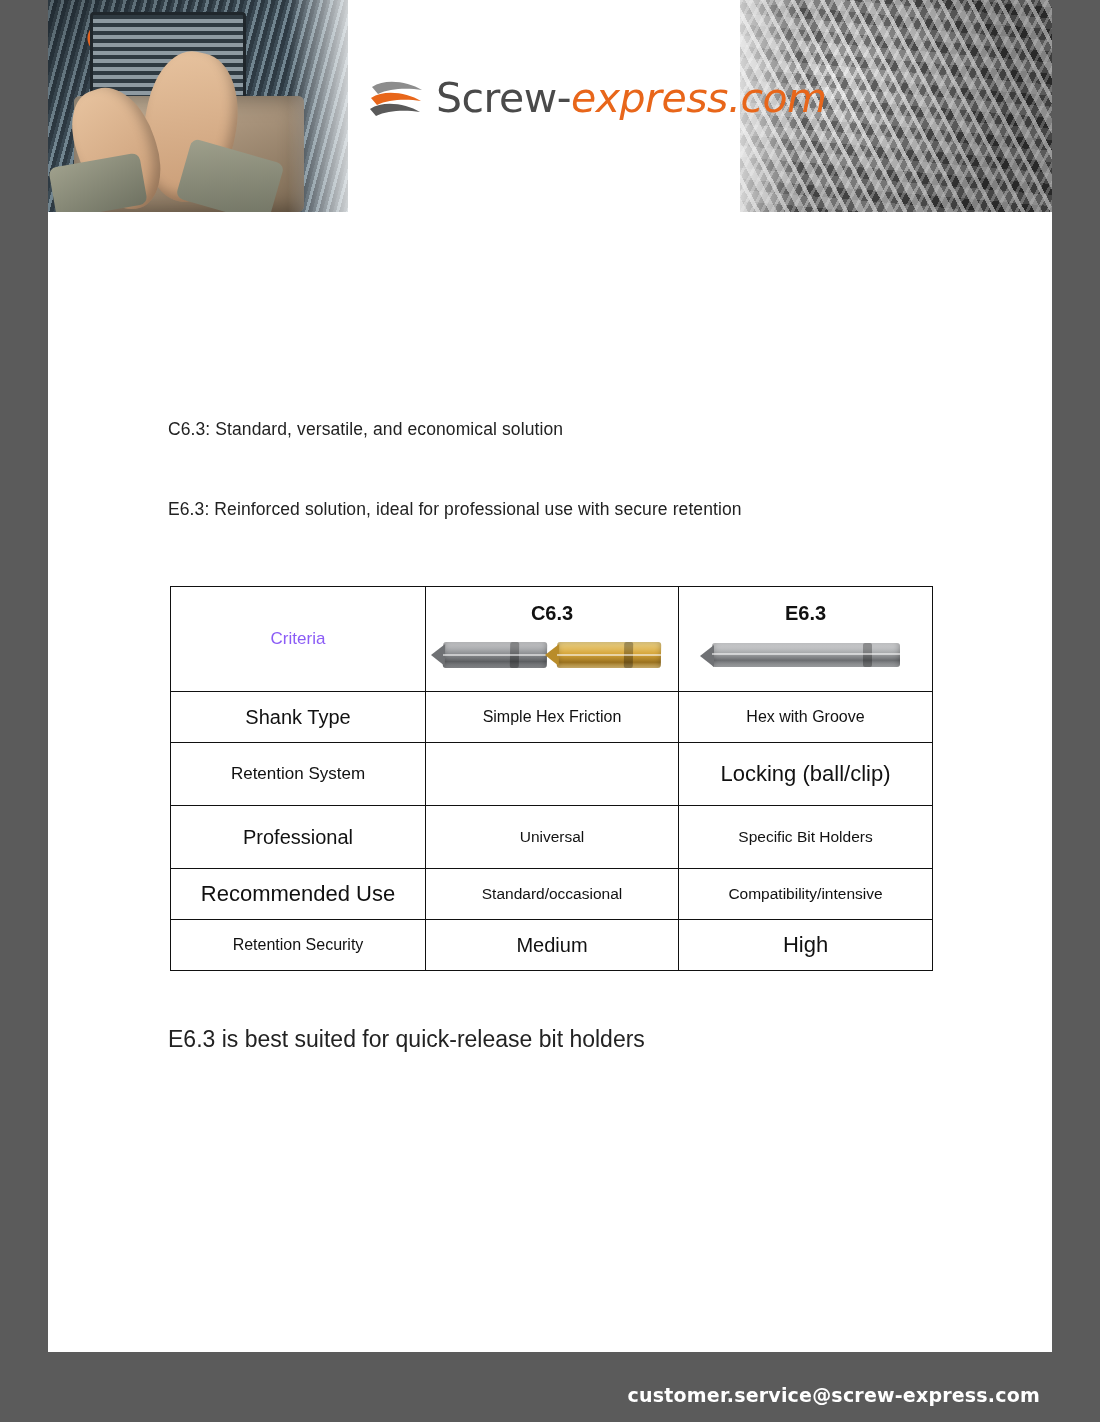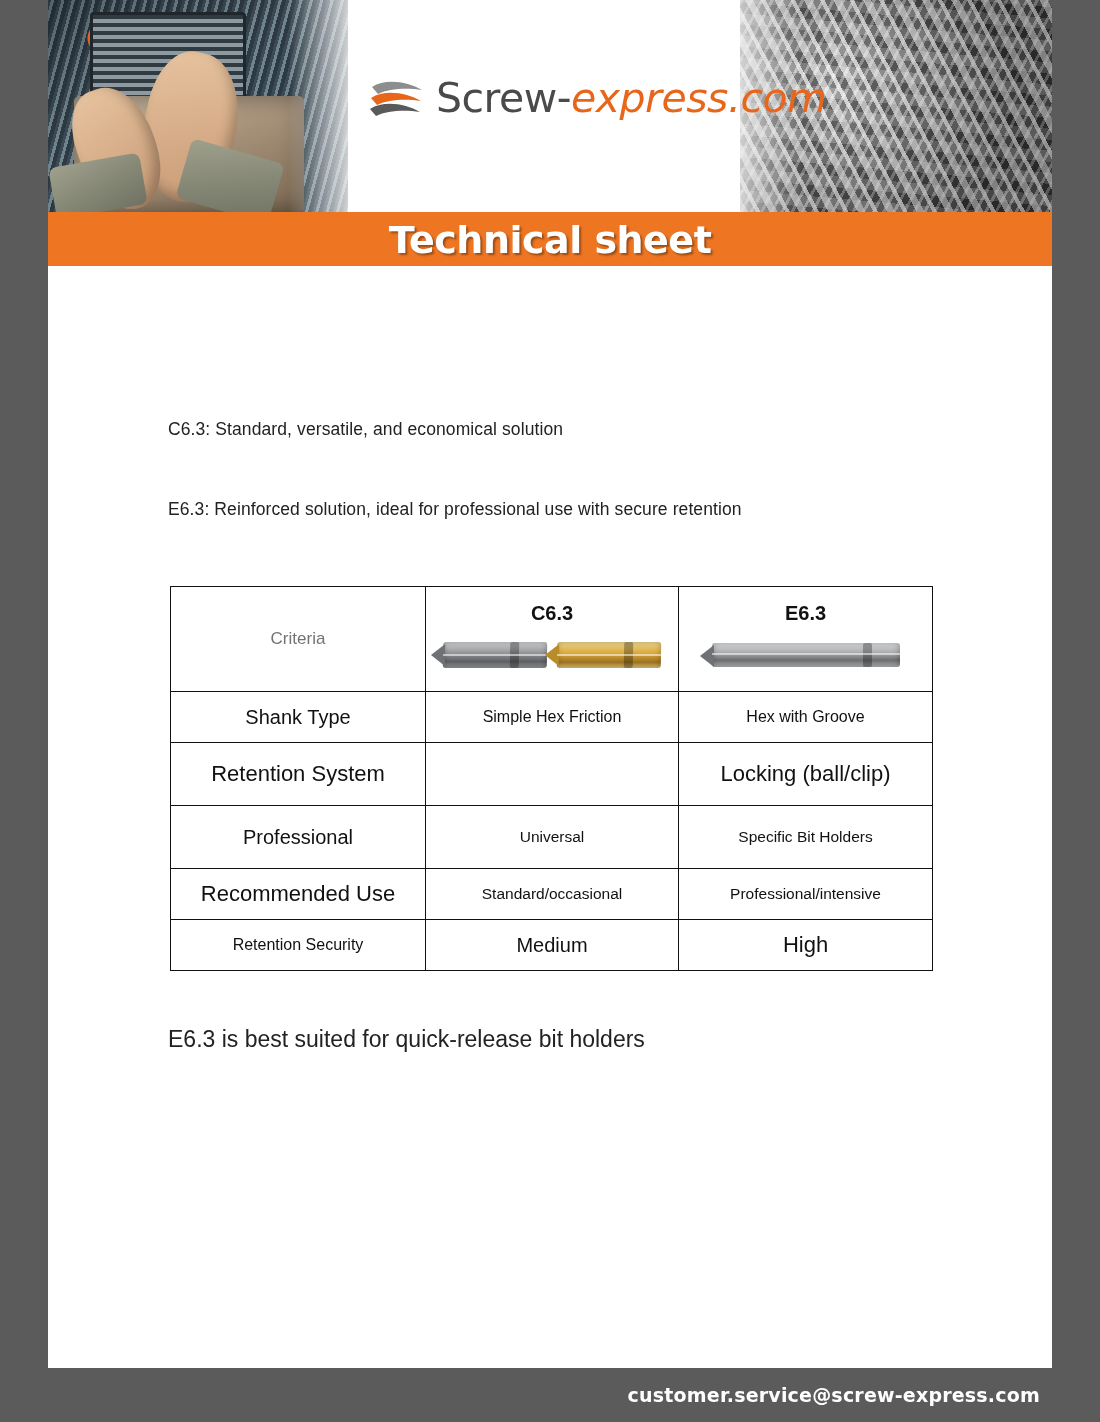--- a/index.html
+++ b/index.html
@@ -221,21 +221,21 @@
     padding: 4px 8px;
     color: #111;
   }
   .col-crit { width: 255px; }
   .col-c63  { width: 253px; }
   .col-e63  { width: 254px; }
 
   .hdr-row td { height: 96px; padding-top: 10px; }
   .hdr-label {
     font-size: 17px;
-    color: #737373;
+    color: #8b5cf6;
   }
   .hdr-title {
     font-size: 20px;
     font-weight: bold;
     margin-bottom: 8px;
   }
   .bit-img {
     height: 44px;
     display: flex;
     align-items: center;
@@ -282,35 +282,35 @@
     border-radius: 2px;
   }
   .bit .facet {
     position: absolute;
     left: 0; right: 0; top: 45%;
     height: 2px;
     background: rgba(255,255,255,.55);
   }
 
   .r-label-18 { font-size: 16px; }
-  .r-label-17 { font-size: 22px; }
+  .r-label-17 { font-size: 17px; }
   .r-label-20 { font-size: 20px; }
   .r-label-16 { font-size: 15.5px; }
   .r-label-19 { font-size: 16px; }
   .r-label-22 { font-size: 22px; }
   .cell-h-56 { height: 42px; }
   .cell-h-64 { height: 54px; }
 
   
   .footer-bar {
     position: absolute;
     left: 0;
     bottom: 0;
     width: 1100px;
-    height: 54px;
+    height: 70px;
     background: #5b5b5b;
   }
   .footer-line {
     position: absolute;
     left: 48px;
     bottom: 62px;
     width: 1004px;
     height: 22px;
     background: #ffffff;
   }
@@ -354,23 +354,20 @@
           <path d="M3 24 C17 15, 39 19, 53 27 C39 25, 21 25, 9 31 Z" fill="#e8661a"></path>
           <path d="M2 35 C16 26, 38 30, 52 38 C38 36, 20 36, 8 42 Z" fill="#5a5a5a"></path>
         </svg>
       </span>
       <span class="logo-text">
         <span class="part1">Screw-</span><span class="part2">express.com</span>
       </span>
     </div>
   </div>
 
-  <div class="title-bar">
-    <div class="title-bar-text">Technical sheet</div>
-  </div>
 
   <div class="content">
 
     <div class="intro-line intro-1">C6.3: Standard, versatile, and economical solution</div>
     <div class="intro-line intro-2">E6.3: Reinforced solution, ideal for professional use with secure retention</div>
 
     <div class="table-wrap">
       <table class="spec">
         <colgroup>
           <col class="col-crit">
@@ -423,21 +420,21 @@
 
           <tr>
             <td class="cell-h-64"><span class="r-label-20">Professional</span></td>
             <td class="cell-h-64"><span class="r-label-16">Universal</span></td>
             <td class="cell-h-64"><span class="r-label-16">Specific Bit Holders</span></td>
           </tr>
 
           <tr>
             <td class="cell-h-56"><span class="r-label-22">Recommended Use</span></td>
             <td class="cell-h-56"><span class="r-label-16">Standard/occasional</span></td>
-            <td class="cell-h-56"><span class="r-label-16">Professional/intensive</span></td>
+            <td class="cell-h-56"><span class="r-label-16">Compatibility/intensive</span></td>
           </tr>
 
           <tr>
             <td class="cell-h-56"><span class="r-label-18">Retention Security</span></td>
             <td class="cell-h-56"><span class="r-label-20">Medium</span></td>
             <td class="cell-h-56"><span class="r-label-22">High</span></td>
           </tr>
         </tbody>
       </table>
     </div>

